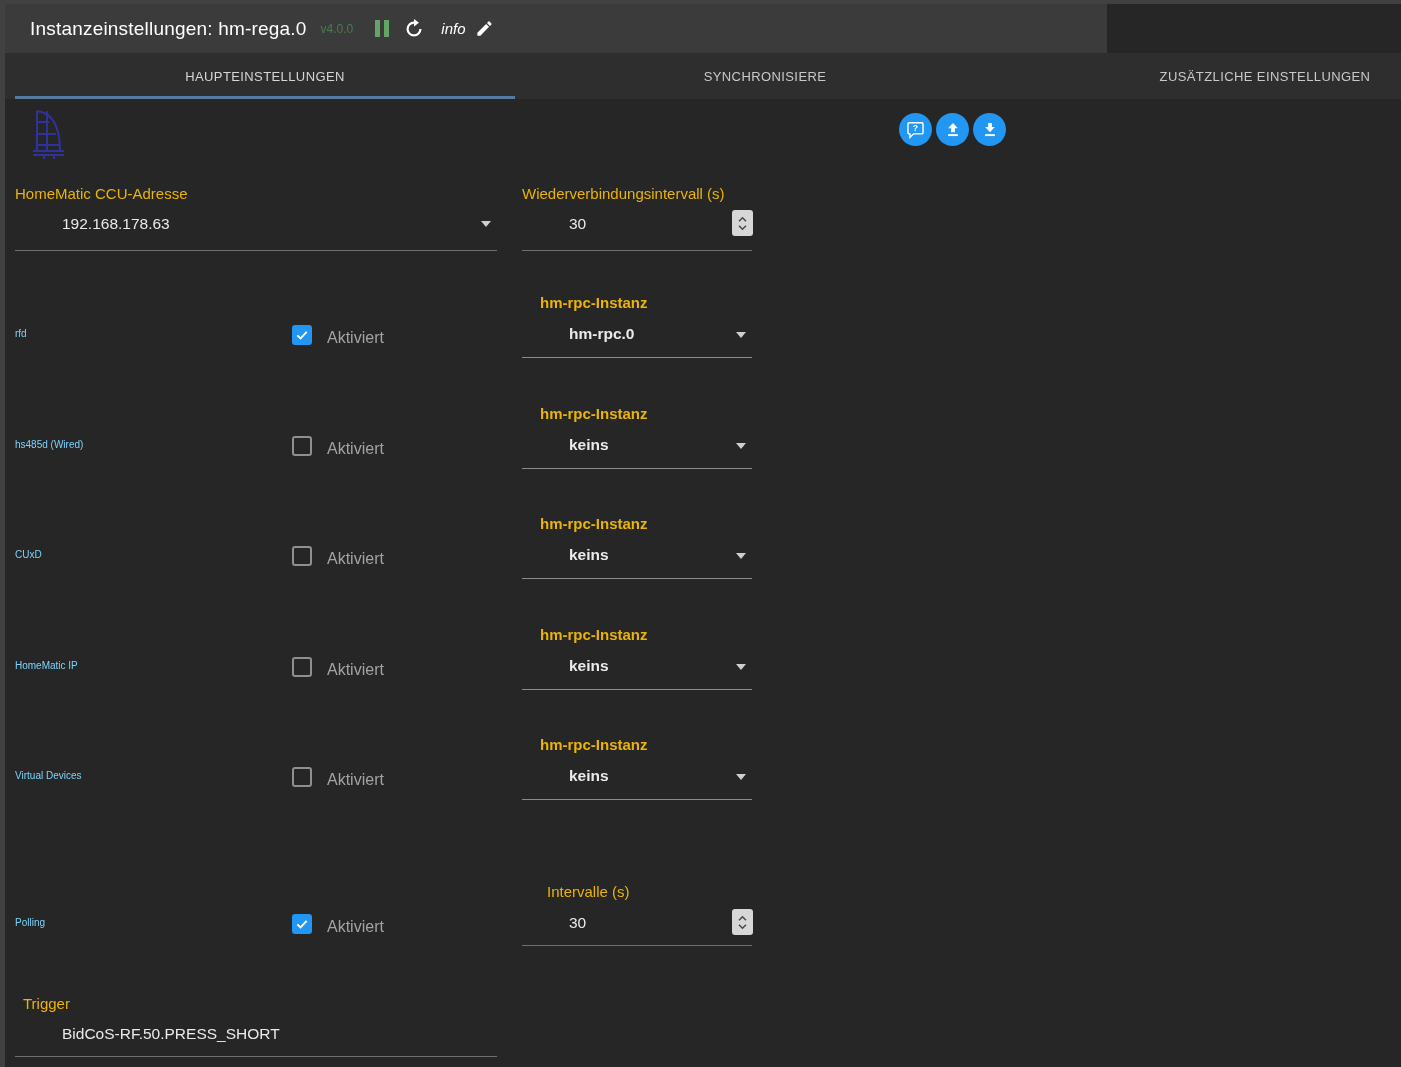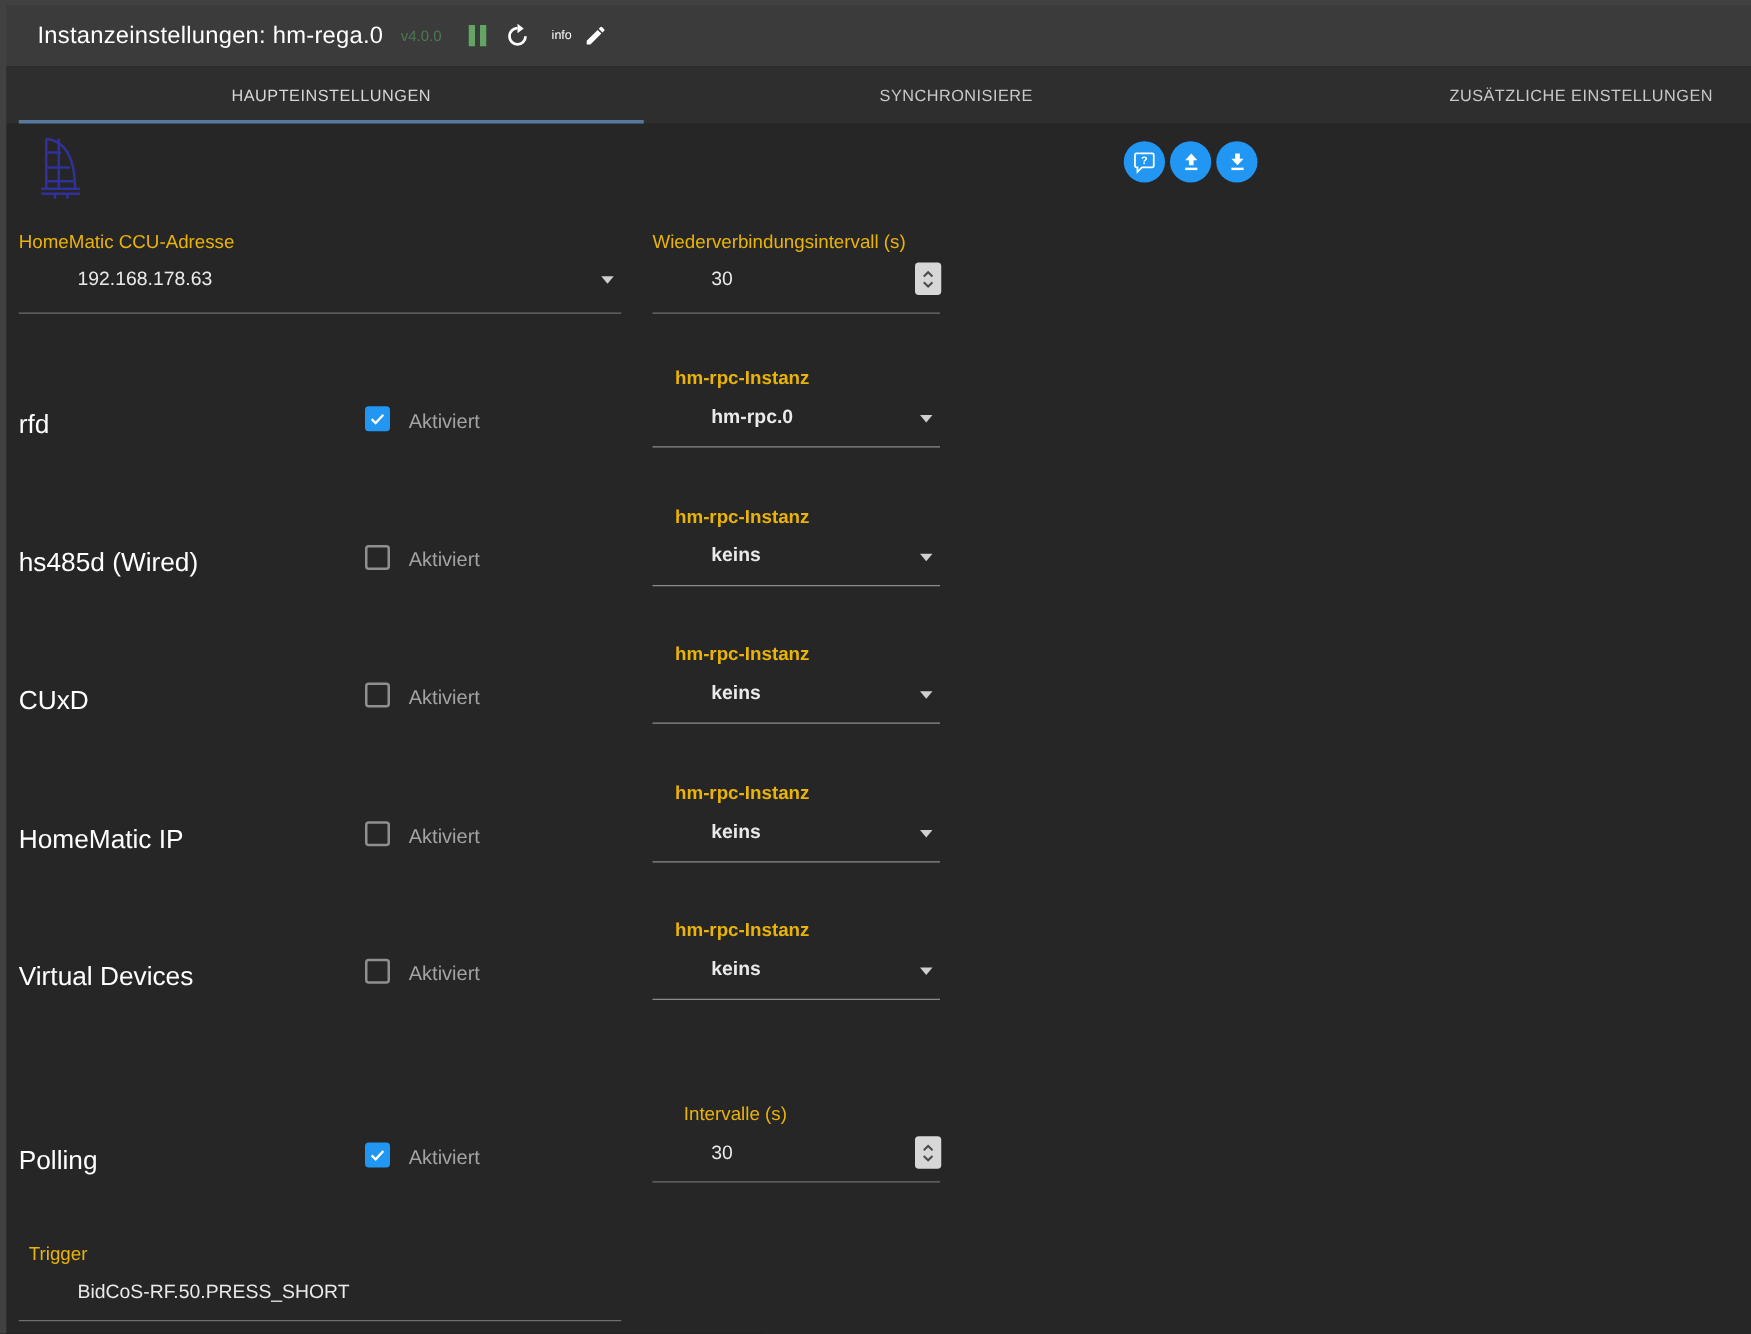--- a/index.html
+++ b/index.html
@@ -11,30 +11,30 @@
     overflow: hidden;
     font-family: "Liberation Sans", sans-serif;
     -webkit-font-smoothing: antialiased;
   }
   
   .edge-top  { position: absolute; left: 0; top: 0; width: 1401px; height: 4px; background: #414141; z-index: 30; }
   .edge-left { position: absolute; left: 0; top: 0; width: 5px; height: 1067px; background: #414141; z-index: 30; }
 
   
   .header {
-    position: absolute; left: 0; top: 4px; width: 1401px; height: 49px;
+    position: absolute; left: 0; top: 4px; width: 1107px; height: 49px;
     background: #3b3b3b; display: flex; align-items: center;
   }
   .header-title { margin-left: 30px; font-size: 19px; font-weight: 500; color: #ffffff; letter-spacing: .2px; }
   .header-version { margin-left: 14px; font-size: 12px; color: #4c7a50; }
   .hicon { display: flex; align-items: center; justify-content: center; cursor: pointer; }
   .pause-icon { margin-left: 22px; display: flex; gap: 4px; }
   .pause-icon i { display: block; width: 5px; height: 17px; background: #64a566; }
   .refresh-icon { margin-left: 14px; }
-  .info-label { margin-left: 16px; font-size: 10px; color: #ffffff; }
+  .info-label { margin-left: 16px; font-size: 15px; color: #ffffff; font-style: italic; }
   .edit-icon { margin-left: 10px; }
 
   
   .tabbar { position: absolute; left: 0; top: 53px; width: 1401px; height: 46px; background: #2e2e2e; }
   .tab {
     position: absolute; top: 0; height: 46px; width: 500px;
     display: flex; align-items: center; justify-content: center;
     font-size: 13px; letter-spacing: .4px; color: #c9c9c9; cursor: pointer;
     white-space: nowrap;
   }
@@ -73,21 +73,21 @@
   .checkbox {
     position: absolute; width: 20px; height: 20px; border-radius: 3px;
     border: 2px solid #8f8f8f; background: transparent; cursor: pointer;
     display: flex; align-items: center; justify-content: center;
   }
   .checkbox svg { visibility: hidden; }
   .checkbox.checked { background: #2196f3; border-color: #2196f3; }
   .checkbox.checked svg { visibility: visible; }
 
   .service-row { position: absolute; left: 0; width: 1401px; height: 111px; }
-  .service-row .name     { position: absolute; left: 15px;  top: 42px; font-size: 21px; color: #ffffff; white-space: nowrap; }
+  .service-row .name     { position: absolute; left: 15px;  top: 42px; font-size: 10px; color: #7dd3fc; white-space: nowrap; }
   .service-row .checkbox { left: 292px; top: 39px; }
   .service-row .cb-label { position: absolute; left: 327px; top: 43px; font-size: 16px; color: #a3a3a3; }
   .service-row .inst-label { left: 540px; top: 8px; font-weight: bold; }
   .service-row .inst-value { left: 522px; top: 39px; font-weight: bold; }
   .service-row .inst-caret { left: 736px; top: 46px; }
   .service-row .inst-uline { left: 522px; top: 71px; width: 230px; }
 </style>
 </head>
 <body>
 

